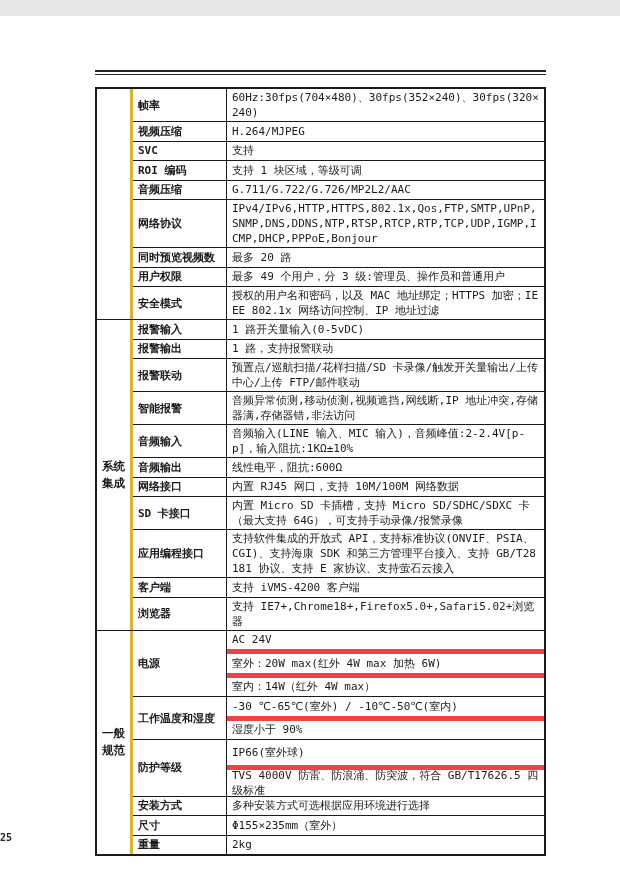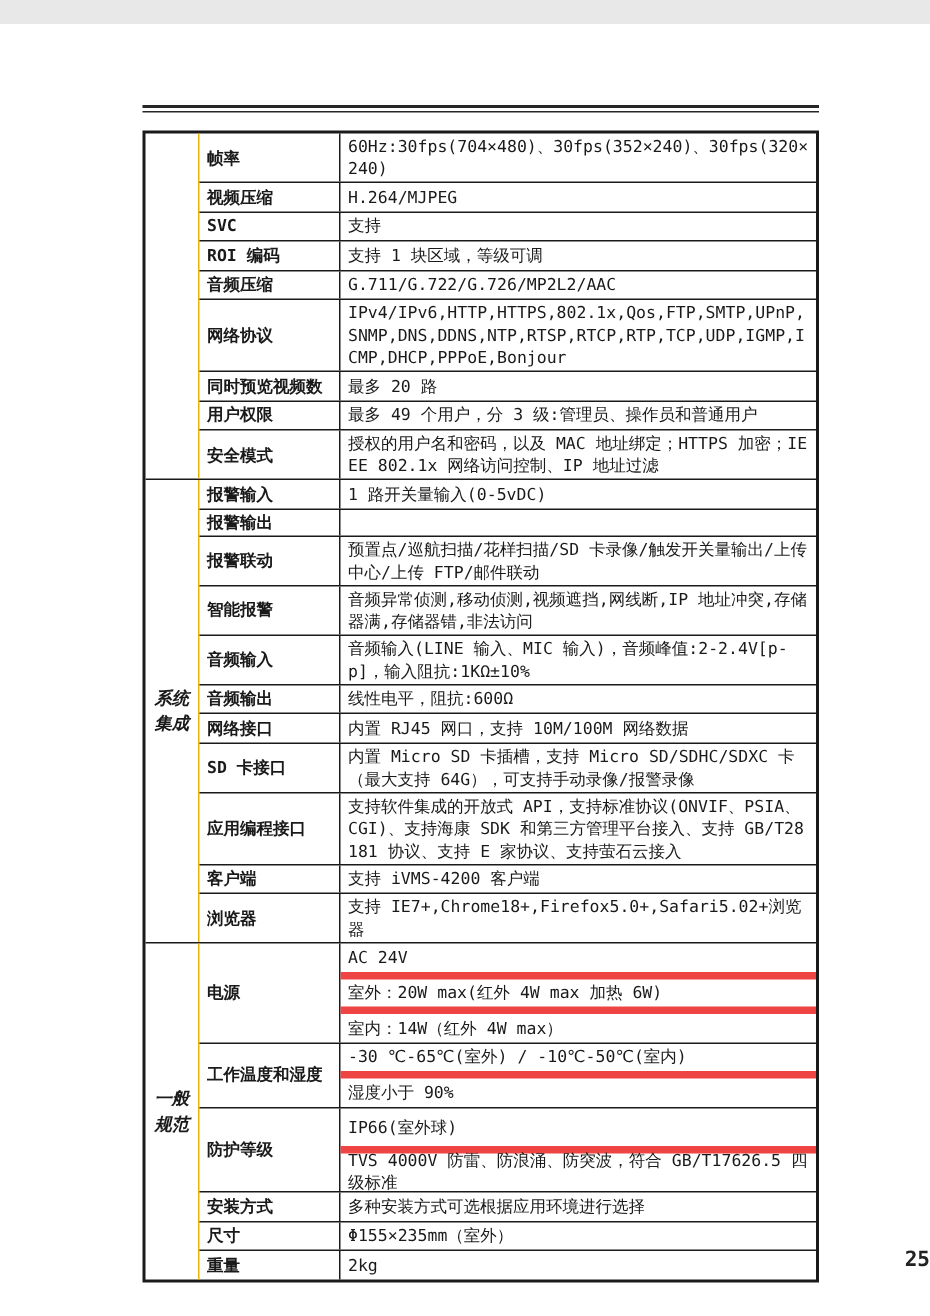--- a/index.html
+++ b/index.html
@@ -12,41 +12,41 @@
     position:absolute;left:95px;top:54px;width:451px;height:2px;
     border-top:2px solid #262626;border-bottom:1px solid #262626;
   }
   .spec-table{
     position:absolute;left:95px;top:71px;width:451px;
     border:2px solid #1a1a1a;box-sizing:border-box;background:#fff;
   }
   .table-section{display:flex;}
   .table-section + .table-section{border-top:1px solid #1a1a1a;}
   .category-cell{
-    width:36px;flex:0 0 36px;border-right:1px solid #eab308;
+    width:36px;flex:0 0 36px;border-right:3px solid #eab308;
     display:flex;align-items:center;justify-content:center;text-align:center;
-    font-weight:bold;font-size:11.5px;line-height:17px;padding:2px 1px;box-sizing:border-box;font-style:italic;
+    font-weight:bold;font-size:11.5px;line-height:17px;padding:2px 1px;box-sizing:border-box;
   }
   .section-rows{flex:1;display:flex;flex-direction:column;min-width:0;}
   .spec-row{display:flex;flex:1;}
   .spec-row + .spec-row{border-top:1px solid #1a1a1a;}
   .label-cell{
     width:94px;flex:0 0 94px;border-right:1px solid #1a1a1a;
     display:flex;align-items:center;padding:1px 5px;box-sizing:border-box;
     font-weight:bold;font-size:11px;line-height:15px;
   }
   .value-cell{flex:1;display:flex;flex-direction:column;min-width:0;}
   .value-line{
     padding:1px 5px;min-height:16.5px;display:flex;align-items:center;
     font-weight:normal;font-size:11px;line-height:15px;word-break:break-all;flex:1;
   }
   .value-line + .value-line{border-top:5px solid #ef4444;}
   .page-number{
-    position:absolute;top:816px;left:0;width:620px;text-align:right;
-    font-size:14px;font-weight:bold;color:#222;
+    position:absolute;top:816px;left:0;width:620px;text-align:left;
+    font-size:10px;font-weight:bold;color:#222;
   }
 </style>
 </head>
 <body>
 
 <div class="page">
   <div class="header-rule"></div>
   <div class="spec-table">
       <div class="table-section">
         <div class="category-cell"></div>
@@ -111,20 +111,23 @@
         <div class="category-cell">系统集成</div>
         <div class="section-rows">
           <div class="spec-row">
             <div class="label-cell">报警输入</div>
             <div class="value-cell">
               <div class="value-line">1 路开关量输入(0-5vDC)</div>
             </div>
           </div>
           <div class="spec-row">
             <div class="label-cell">报警输出</div>
+            <div class="value-cell">
+              <div class="value-line">1 路，支持报警联动</div>
+            </div>
           </div>
           <div class="spec-row">
             <div class="label-cell">报警联动</div>
             <div class="value-cell">
               <div class="value-line">预置点/巡航扫描/花样扫描/SD 卡录像/触发开关量输出/上传中心/上传 FTP/邮件联动</div>
             </div>
           </div>
           <div class="spec-row">
             <div class="label-cell">智能报警</div>
             <div class="value-cell">

